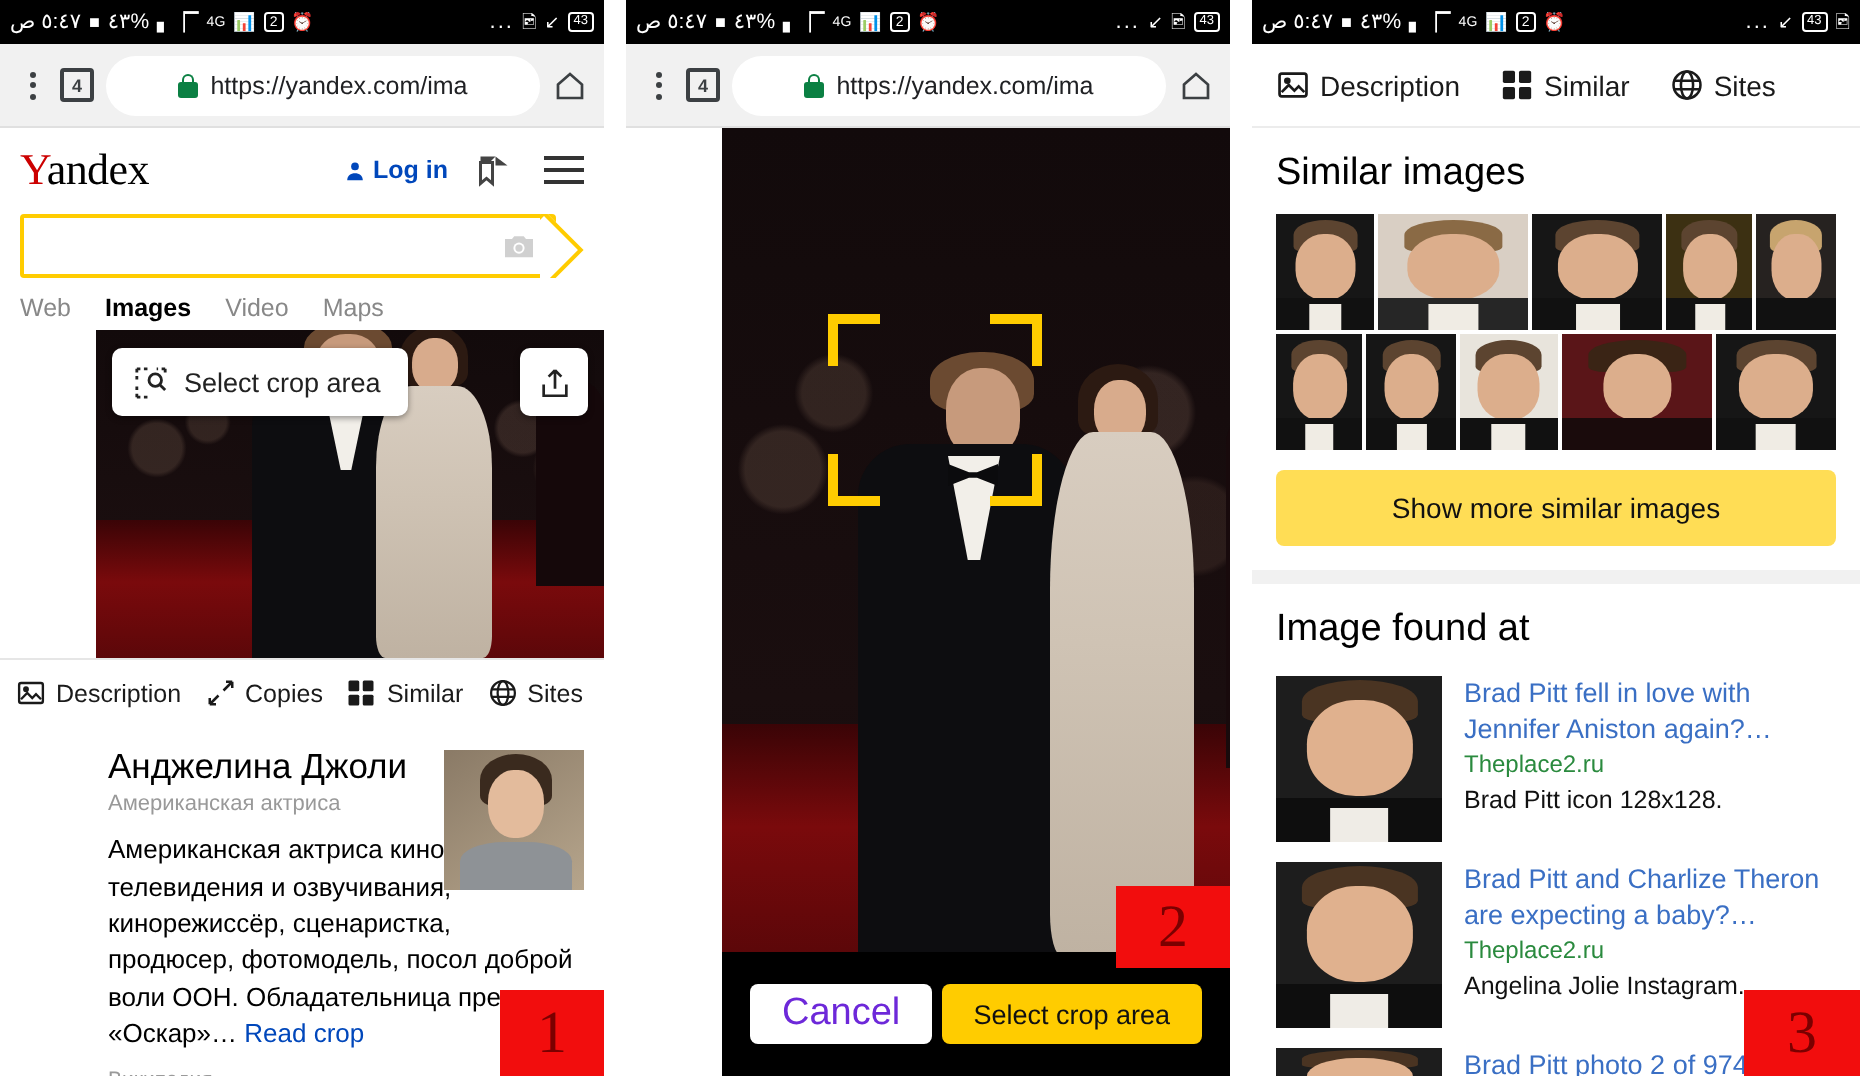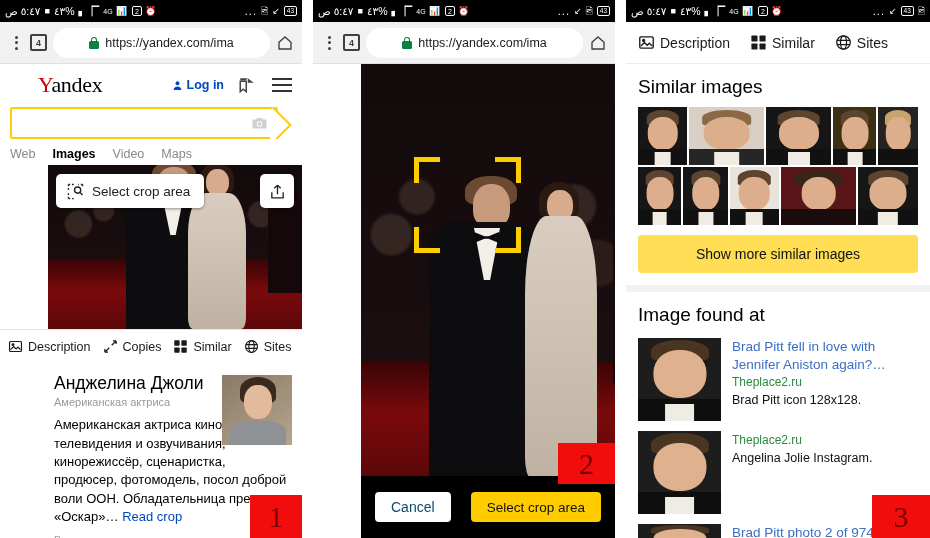--- a/index.html
+++ b/index.html
@@ -58,21 +58,21 @@
     display: flex; align-items: center; gap: 6px; padding: 0 12px;
     font-size: 12.5px; color: #202124; overflow: hidden; white-space: nowrap; justify-content: center;
   }
   .lock { width: 10px; height: 12px; position: relative; flex: 0 0 auto; }
   .lock .body { position:absolute; bottom:0; width:10px; height:8px; background:#0b8043; border-radius:1.5px; }
   .lock .shackle { position:absolute; top:0; left:2px; width:6px; height:6px; border:1.6px solid #0b8043; border-bottom:none; border-radius:3px 3px 0 0; }
   .homeico { width: 18px; height: 18px; flex:0 0 auto; }
 
   
   .yhead { background:#fff; padding: 8px 10px 0 10px; }
-  .yrow { display:flex; align-items:center;margin-left:28px; }
+  .yrow { display:flex; align-items:center; }
   .ylogo { font-family:"Liberation Serif", serif; font-size:22px; color:#000; letter-spacing:-.3px; }
   .ylogo .r { color:#c00; }
   .yspacer { flex:1; }
   .ylogin { display:flex; align-items:center; gap:4px; color:#0047bb; font-size:12.5px; font-weight:bold; }
   .ybmk { width:18px; height:18px; margin-left:14px; }
   .yburger { width:20px; margin-left:16px; display:flex; flex-direction:column; gap:4px; }
   .yburger i { height:2px; background:#333; display:block; }
   .searchwrap { position:relative; margin-top:9px; height:32px; }
   .searchbox {
     position:absolute; inset:0 14px 0 0; border:2px solid #fc0; border-radius:2px;
@@ -154,22 +154,22 @@
   .cropmark{ position:absolute; width:26px; height:26px; border:5px solid #fc0; }
   .cm-tl{ border-right:none; border-bottom:none; }
   .cm-tr{ border-left:none; border-bottom:none; }
   .cm-bl{ border-right:none; border-top:none; }
   .cm-br{ border-left:none; border-top:none; }
   .p2bar{
     position:absolute; left:0; right:0; bottom:0; height:62px; background:#000;
     display:flex; align-items:center; justify-content:space-between; padding:0 14px;
   }
   .btn-cancel{
-    background:#fff; color:#0c4a6e; border-radius:4px; height:30px;
-    display:flex; align-items:center; padding:0 16px; font-size:14px;
+    background:#fff; color:#6d28d9; border-radius:4px; height:30px;
+    display:flex; align-items:center; padding:0 16px; font-size:19px;
   }
   .btn-crop{
     background:#fc0; color:#111; border-radius:4px; height:30px;
     display:flex; align-items:center; padding:0 16px; font-size:13.5px;
   }
 
   
   .p3tabs{
     display:flex; align-items:center; gap:20px; padding:12px 12px;
     font-size:14px; color:#1a1a1a; background:#fff; border-bottom:1px solid #ececec;
@@ -590,20 +590,21 @@
     </div>
 
     <div class="res">
       <div class="resthumb">
           <span class="rt-hair"></span>
           <span class="rt-face"></span>
           <span class="rt-suit"></span>
           <span class="rt-shirt"></span>
         </div>
       <div class="restext">
+        <div class="reslink">Brad Pitt and Charlize Theron are expecting a baby?…</div>
         <div class="ressite">Theplace2.ru</div>
         <div class="resdesc">Angelina Jolie Instagram.</div>
       </div>
     </div>
 
     <div class="res">
       <div class="resthumb" style="height:34px">
           <span class="rt-hair"></span>
           <span class="rt-face"></span>
         </div>

